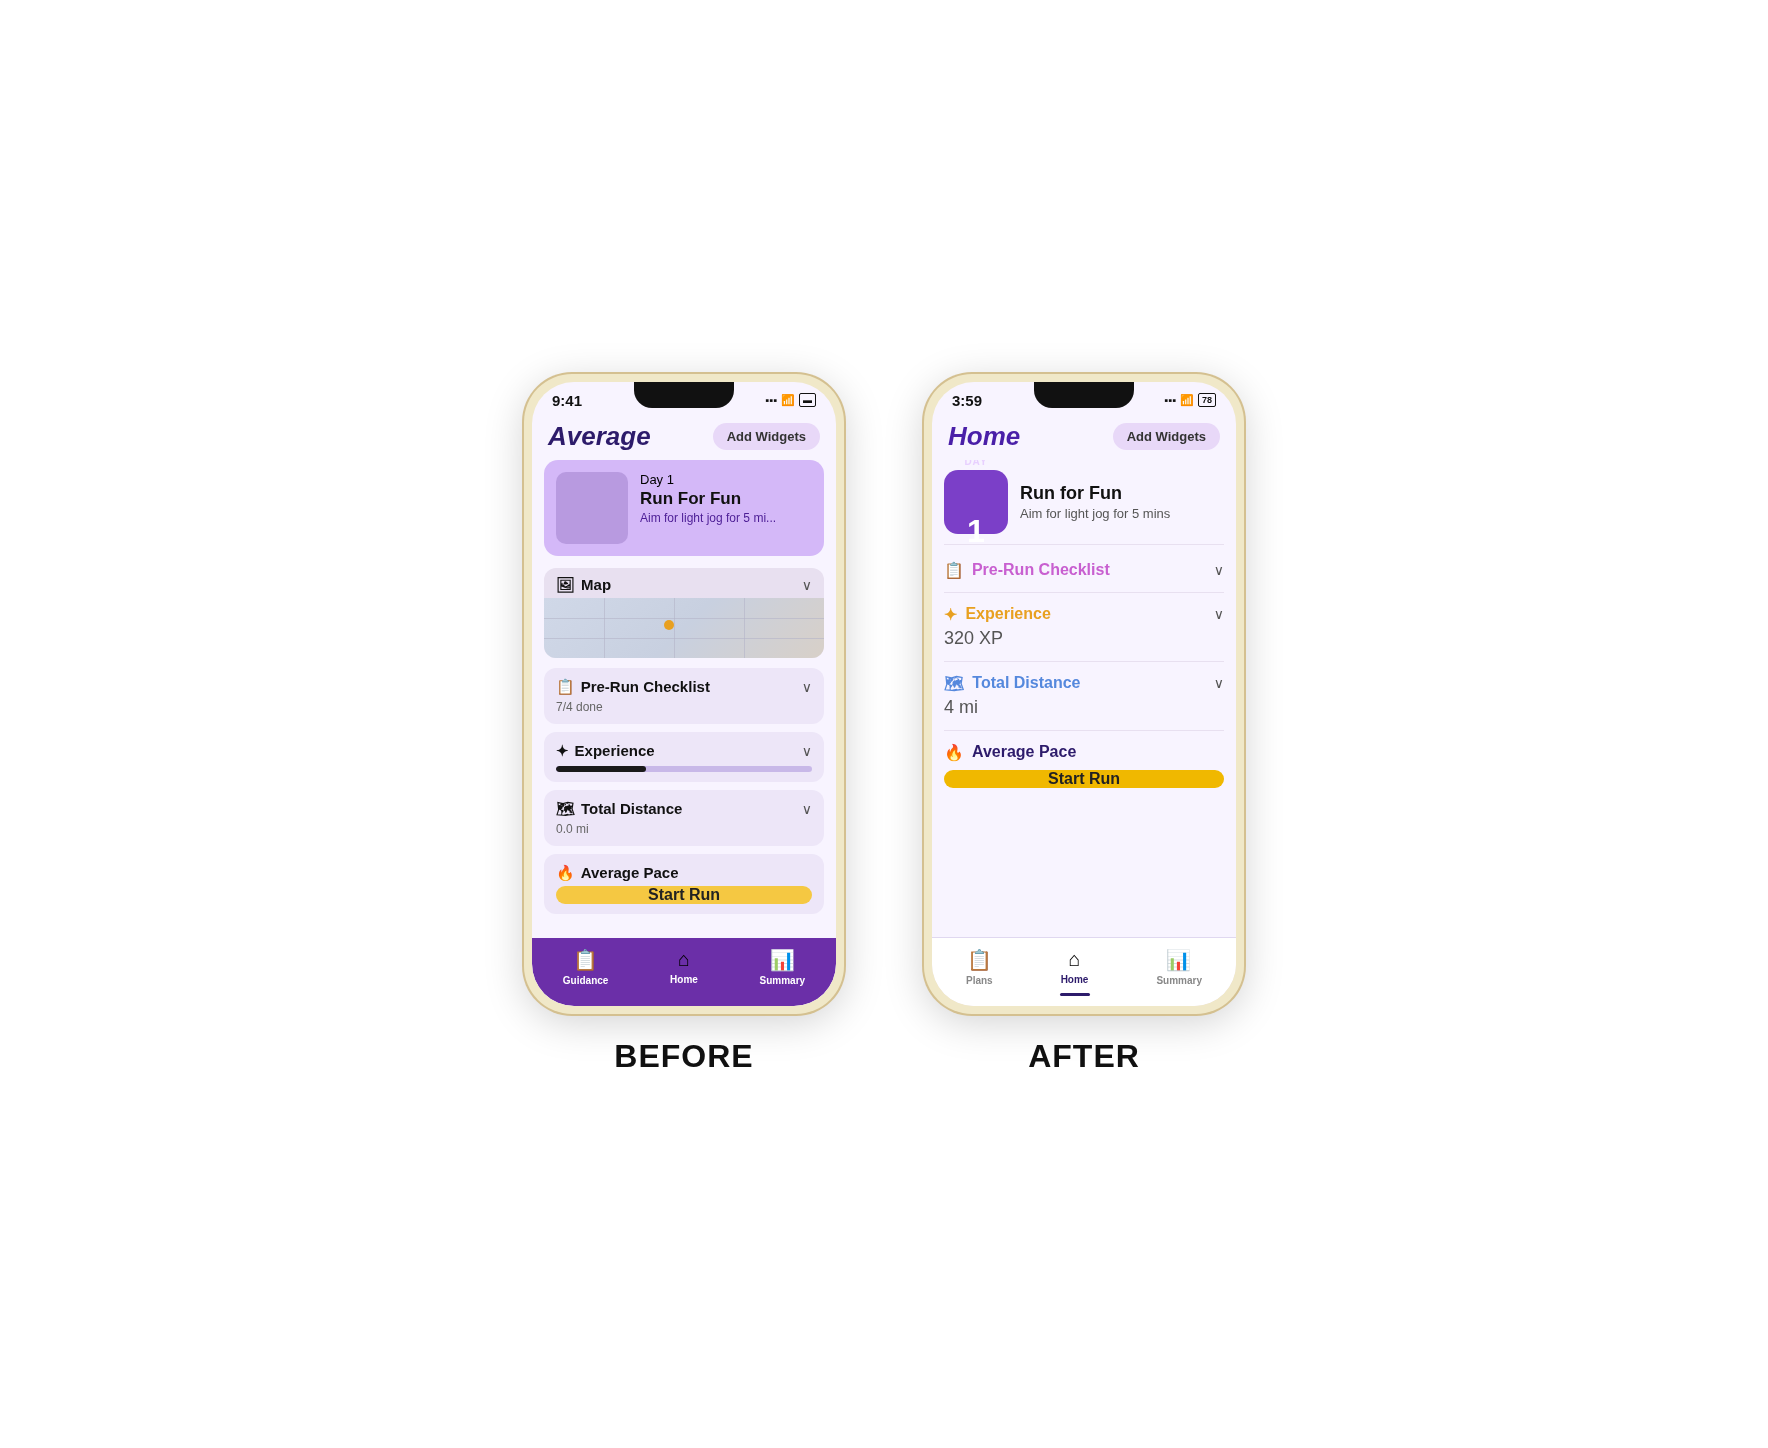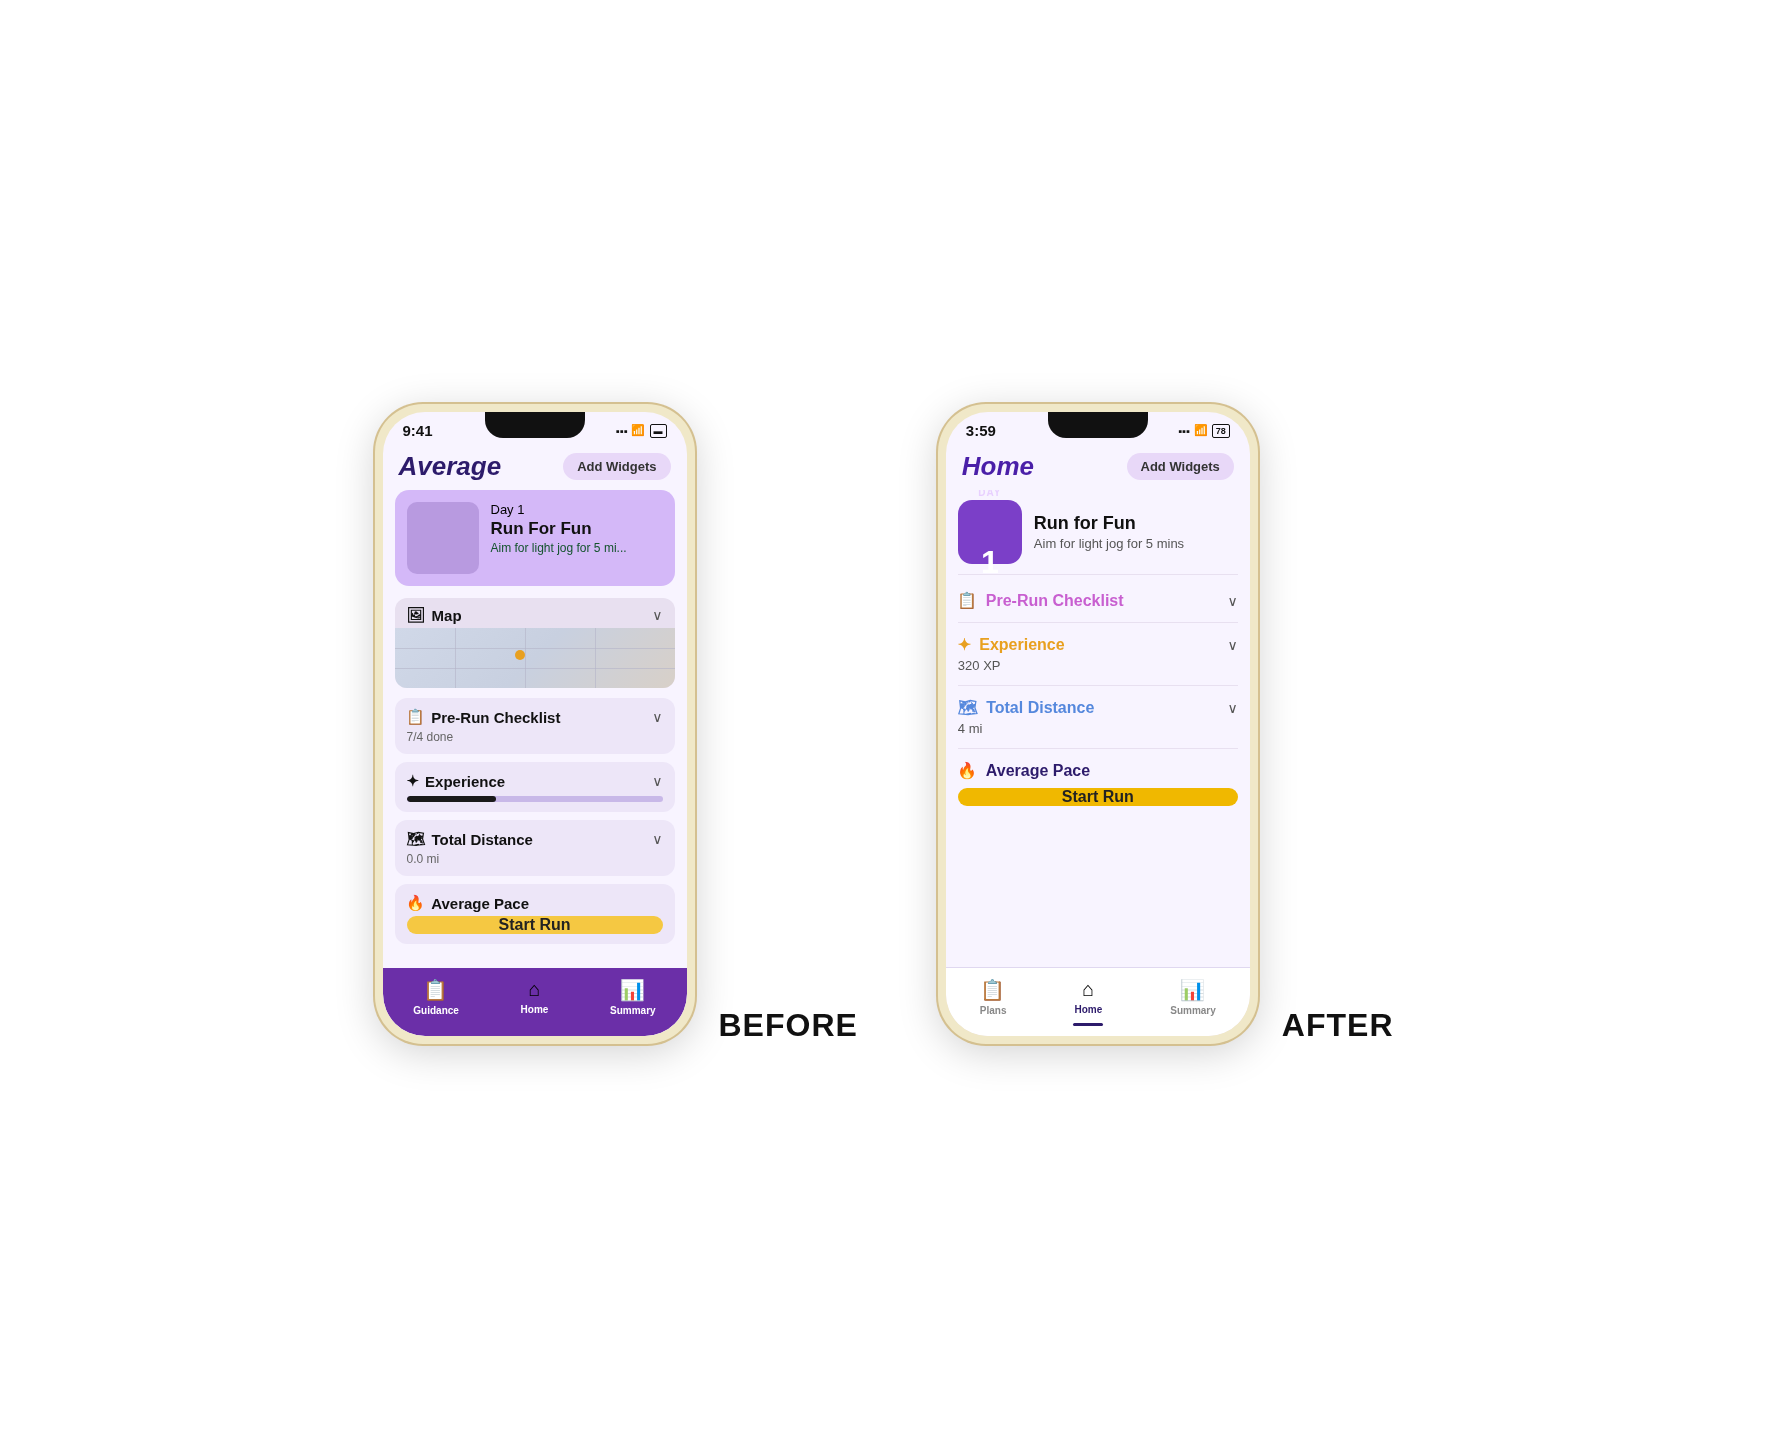--- a/index.html
+++ b/index.html
@@ -13,22 +13,22 @@
       padding: 40px 20px;
     }
     .page-wrapper {
       display: flex;
       gap: 80px;
       align-items: flex-start;
       justify-content: center;
     }
     .phone-section {
       display: flex;
-      flex-direction: row;
-      align-items: flex-end;
+      flex-direction: column;
+      align-items: center;
       gap: 24px;
     }
     .label {
       font-size: 32px;
       font-weight: 900;
       color: #111;
       letter-spacing: 1px;
     }
     
     .phone-frame {
@@ -132,21 +132,21 @@
     .day-thumb {
       width: 72px;
       height: 72px;
       background: #b89ae0;
       border-radius: 10px;
       flex-shrink: 0;
     }
     .day-info { flex: 1; }
     .day-label { font-size: 13px; color: #000000; font-weight: 500; }
     .day-title { font-size: 17px; font-weight: 800; color: #111; margin: 2px 0; }
-    .day-desc { font-size: 12px; color: #14532d; }
+    .day-desc { font-size: 12px; color: #4c1d95; }
     
     .map-widget {
       background: #e8e0f0;
       border-radius: 12px;
       margin-bottom: 10px;
       overflow: hidden;
     }
     .map-header {
       display: flex;
       justify-content: space-between;
@@ -264,21 +264,21 @@
       align-items: center;
     }
     .section-title-after {
       font-size: 16px;
       font-weight: 900;
       color: #2d1b6b;
       display: flex;
       align-items: center;
       gap: 8px;
     }
-    .section-sub-after { font-size: 13px; color: #555; margin-top: 4px; }
+    .section-sub-after { font-size: 18px; color: #555; margin-top: 4px; }
     
     .bottom-nav-after {
       background: #fff;
       border-top: 1px solid #e0d8f0;
       border-radius: 0 0 42px 42px;
       display: flex;
       justify-content: space-around;
       padding: 10px 0 20px;
       flex-shrink: 0;
     }

